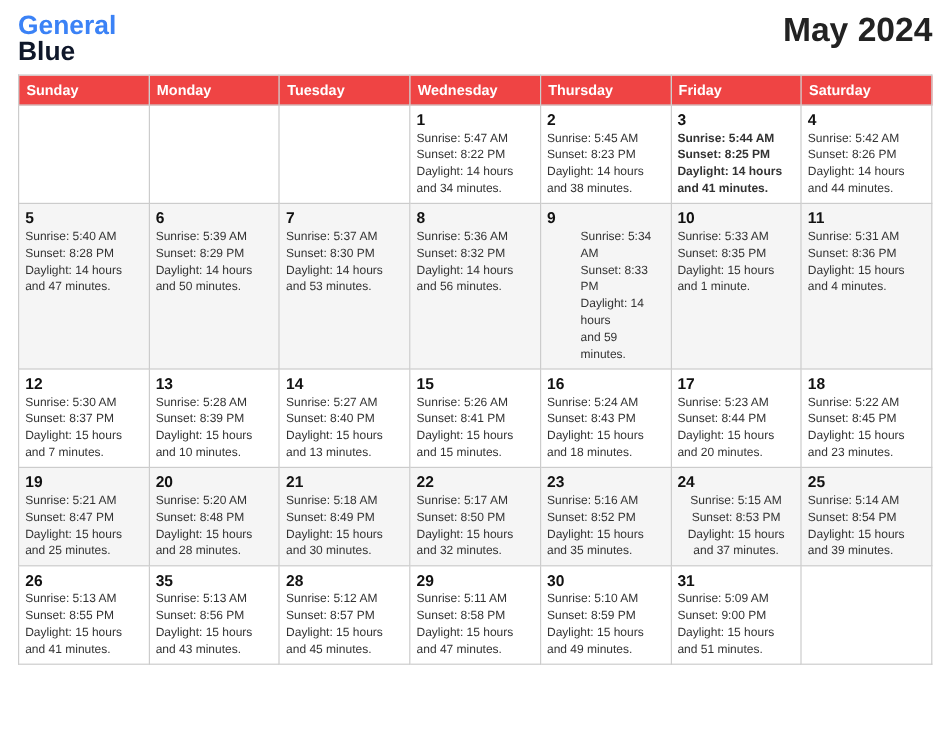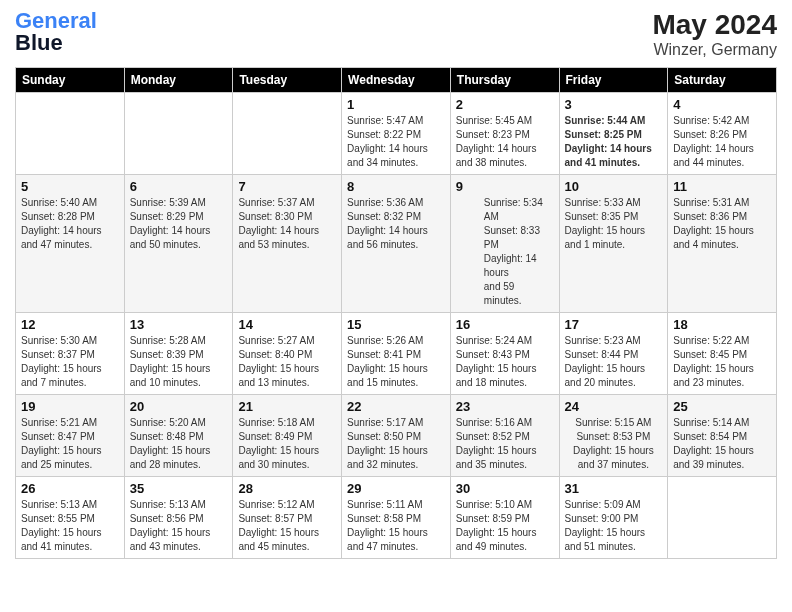--- a/index.html
+++ b/index.html
@@ -42,21 +42,21 @@
     .title-location {
       font-size: 16px;
       color: #444;
     }
     .calendar {
       width: 100%;
       border-collapse: collapse;
       font-size: 10.5px;
     }
     .calendar th {
-      background-color: #000000;
+      background-color: #ef4444;
       color: #fff;
       text-align: left;
       padding: 5px 6px;
       font-size: 12px;
       font-weight: bold;
       border: 1px solid #ccc;
     }
     .calendar td {
       border: 1px solid #ccc;
       vertical-align: top;
@@ -88,21 +88,20 @@
 
 <div class="header">
   <div class="logo">
     <div class="logo-text">
       <span>General</span><br>
       <span style="color:#0f172a;">Blue</span>
     </div>
   </div>
   <div class="title-block">
     <div class="title-month">May 2024</div>
-    <div class="title-location">Winzer, Germany</div>
   </div>
 </div>
 
 <table class="calendar">
   <thead>
     <tr>
       <th>Sunday</th>
       <th>Monday</th>
       <th>Tuesday</th>
       <th>Wednesday</th>

